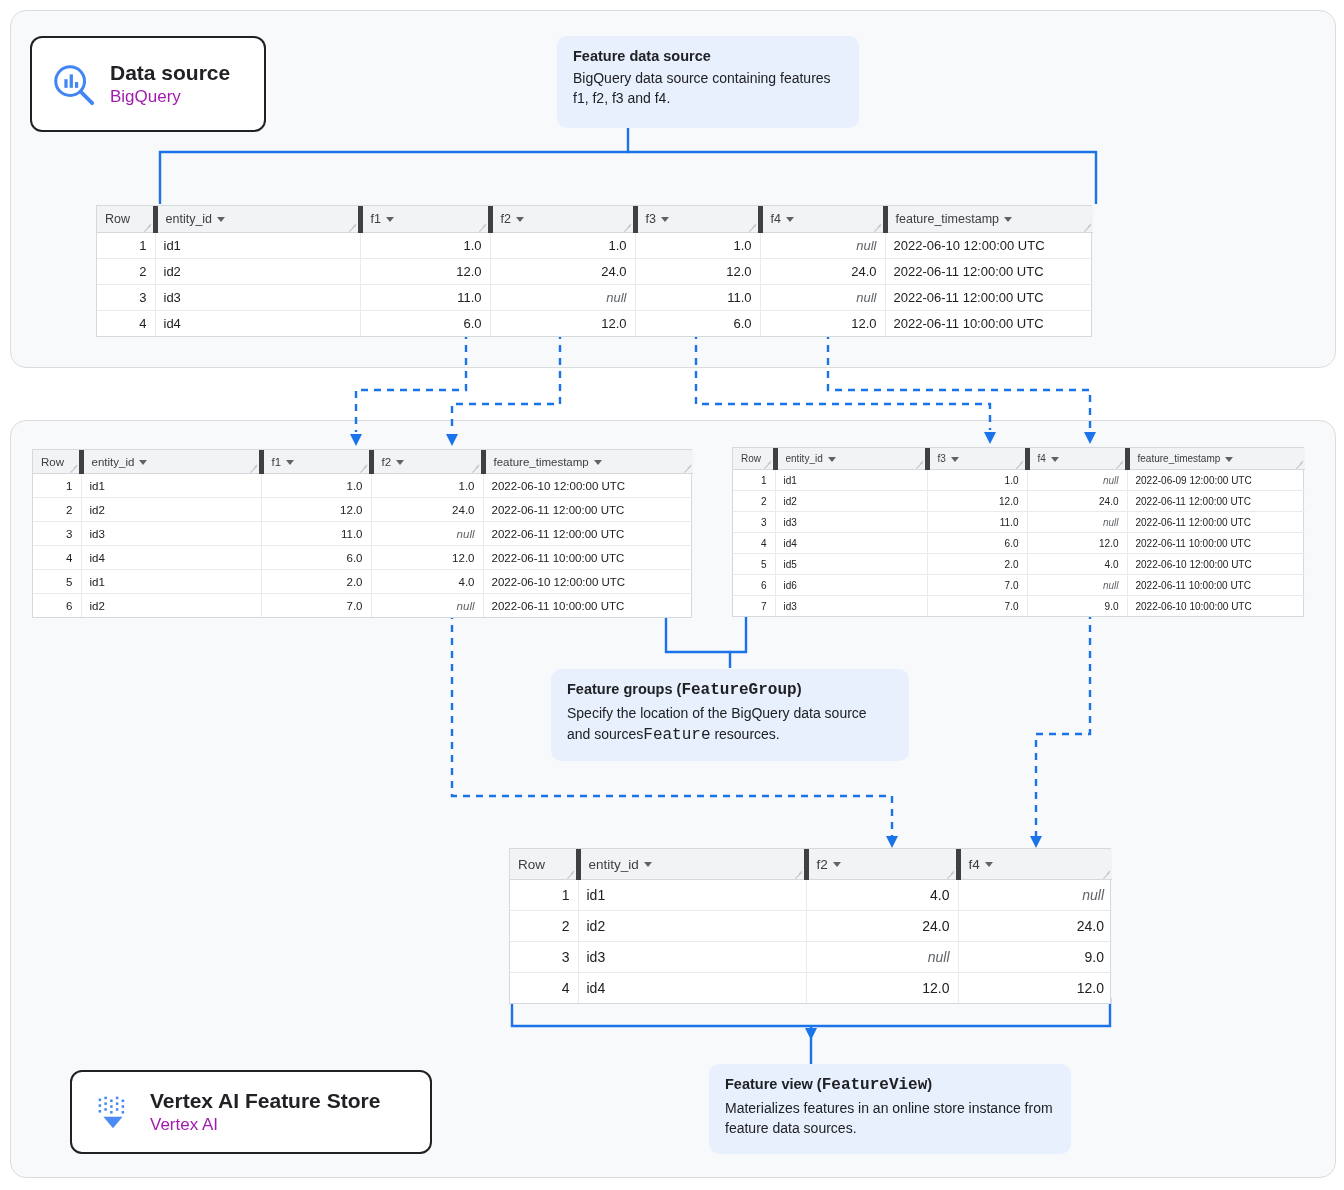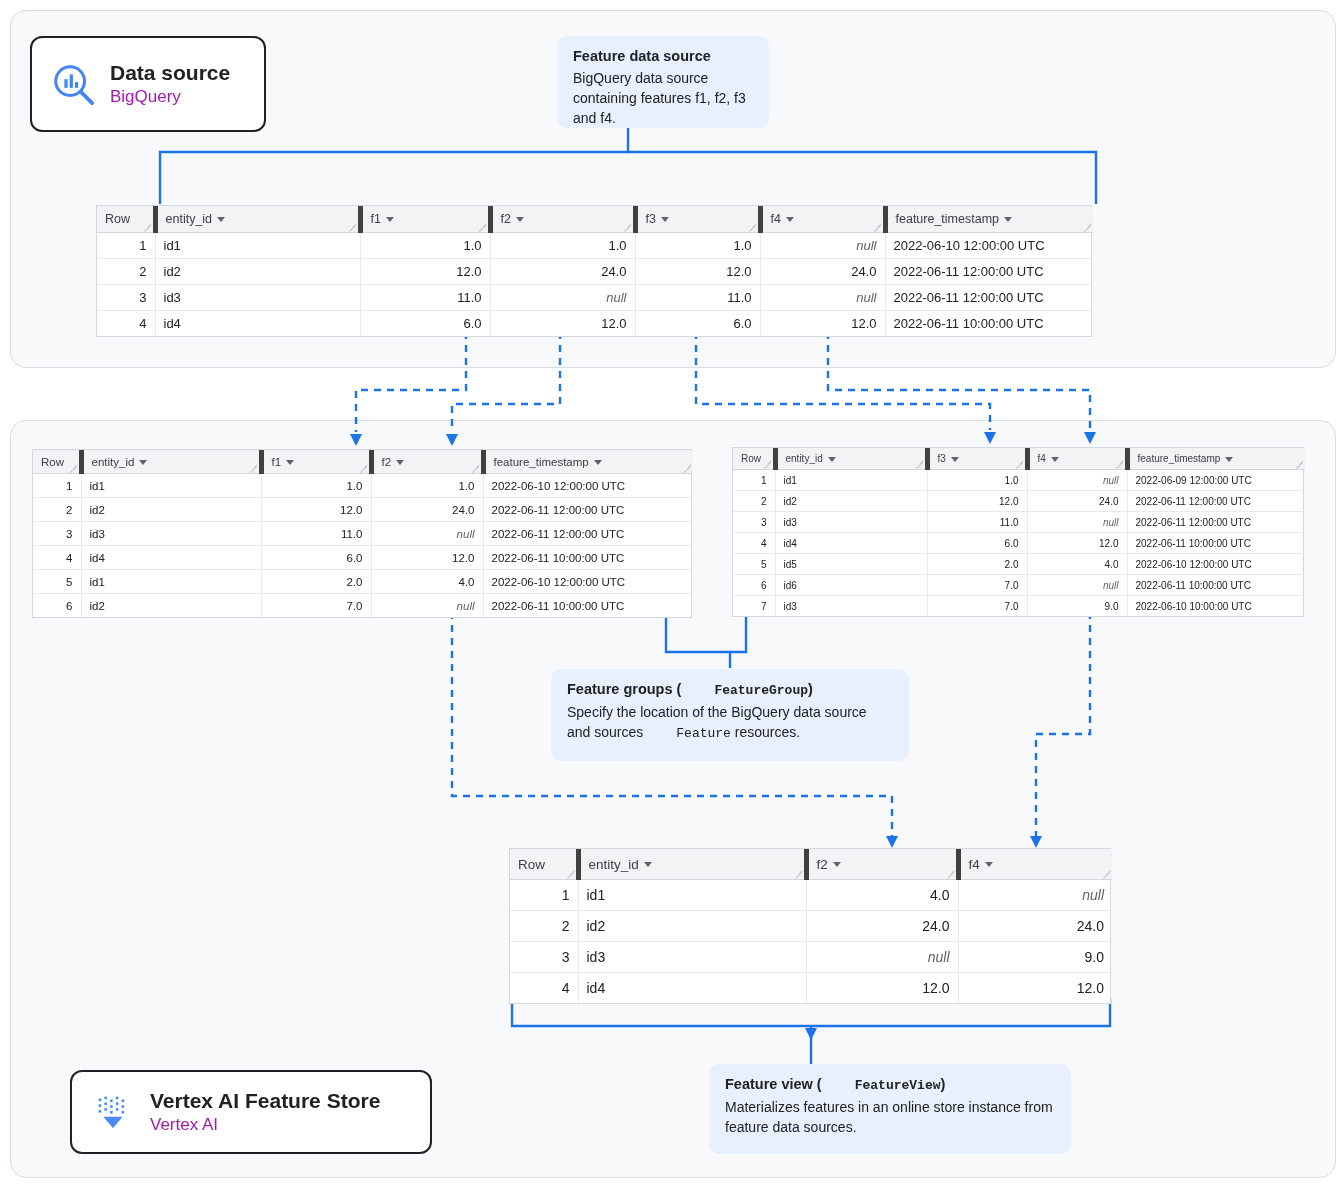--- a/index.html
+++ b/index.html
@@ -92,27 +92,26 @@
     font-size: 14.5px;
     font-weight: bold;
     margin-bottom: 5px;
   }
   .callout .c-body {
     font-size: 14px;
     line-height: 1.42;
   }
   .mono {
     font-family: "Liberation Mono", monospace;
-    font-size: 13px;
-    padding-left: 33px;
+    font-size: 16px;
   }
   #callout-featuredatasource {
     left: 557px;
     top: 36px;
-    width: 212px;
+    width: 302px;
     height: 92px;
   }
   #callout-featuregroups {
     left: 551px;
     top: 669px;
     width: 358px;
     height: 92px;
   }
   #callout-featureview {
     left: 709px;

